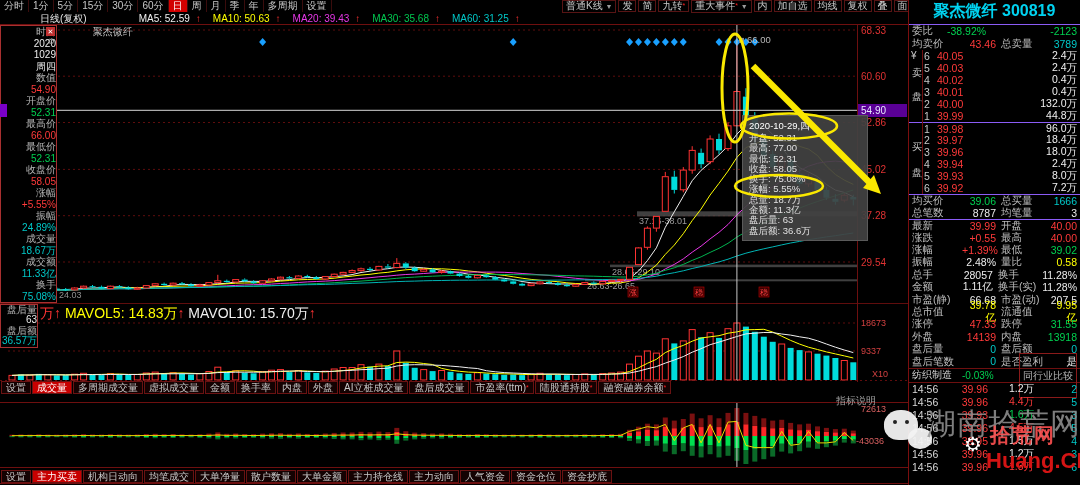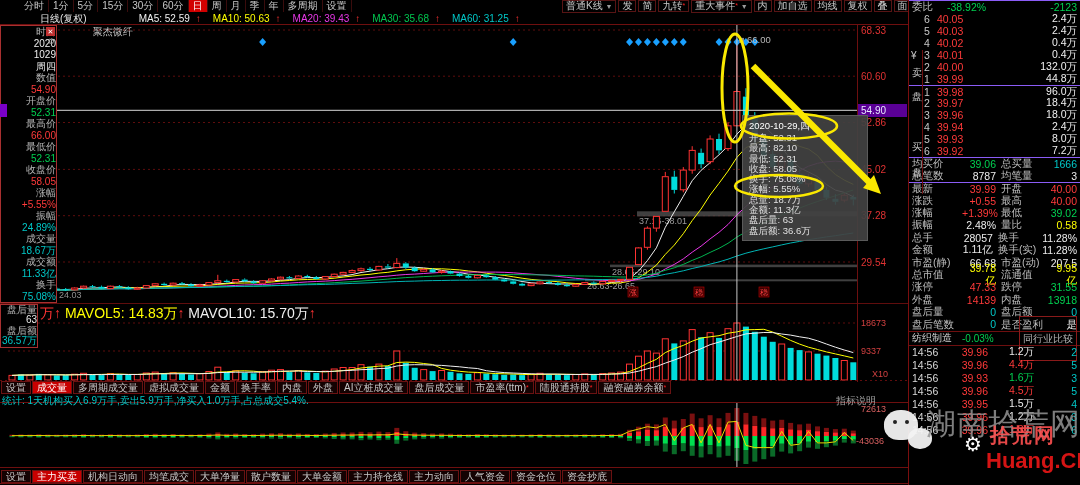--- a/index.html
+++ b/index.html
@@ -2,21 +2,21 @@
 <html><head>
 <meta charset="utf-8">
 <style>
   * { margin:0; padding:0; box-sizing:border-box; }
   html,body { background:#000; }
   body { font-family:"Liberation Sans","DejaVu Sans",sans-serif; }
   .screen { position:relative; width:1080px; height:485px; background:#000; overflow:hidden; }
 
   
   .tb-row { position:absolute; left:0; display:flex; align-items:center; height:12px; font-size:10px; color:#c8c8c8; white-space:nowrap; }
-  #tb1 { top:0;padding-left:20px; }
+  #tb1 { top:0; }
   #tb1 .pbtn { padding:0 4px; border-right:1px solid #3a0c0c; cursor:pointer; line-height:12px; }
   #tb1 .pbtn.active { background:#d20000; color:#fff; }
   #tb1r { top:0; left:560px; }
   #tb1r .tbtn { border:1px solid #571414; padding:0 3px; margin-left:2px; line-height:10px; position:relative; cursor:pointer; }
   #tb1r .tbtn .flag { color:#ff2020; font-size:7px; vertical-align:top; }
   #tb1r .tbtn .arr { color:#9a9a9a; font-size:7px; }
   #mahdr { top:13px; height:11px;padding-left:40px; }
   #mahdr span { margin-right:6px; }
   .up { color:#ff3232; }
 
@@ -1034,58 +1034,64 @@
       <span class="tab">金额</span>
       <span class="tab">换手率</span>
       <span class="tab">内盘</span>
       <span class="tab">外盘</span>
       <span class="tab">AI立桩成交量</span>
       <span class="tab">盘后成交量</span>
       <span class="tab">市盈率(ttm)<span class="flag">*</span></span>
       <span class="tab">陆股通持股<span class="flag">*</span></span>
       <span class="tab">融资融券余额<span class="flag">*</span></span>
     </div>
-  <div id="stats">统计: 1天机构买入6.9万手,卖出5.9万手,净买入1.0万手,占总成交5.4%.</div>
   <div id="indhelp">指标说明</div>
   <div id="tabs2" class="tabs">
       <span class="tab">设置</span>
       <span class="tab active">主力买卖</span>
       <span class="tab">机构日动向</span>
       <span class="tab">均笔成交</span>
       <span class="tab">大单净量</span>
       <span class="tab">散户数量</span>
       <span class="tab">大单金额</span>
       <span class="tab">主力持仓线</span>
       <span class="tab">主力动向</span>
       <span class="tab">人气资金</span>
       <span class="tab">资金仓位</span>
       <span class="tab">资金抄底</span>
     </div>
 
   <div id="tooltip">
     <div class="tdate">2020-10-29,四</div>
     <div id="tooltip-rows">
         <div class="trow">开盘: 52.31</div>
-        <div class="trow">最高: 82.10</div>
+        <div class="trow">最高: 77.00</div>
         <div class="trow">最低: 52.31</div>
         <div class="trow">收盘: 58.05</div>
         <div class="trow">换手: 75.08%</div>
         <div class="trow">涨幅: 5.55%</div>
         <div class="trow">总量: 18.7万</div>
         <div class="trow">金额: 11.3亿</div>
         <div class="trow">盘后量: 63</div>
         <div class="trow">盘后额: 36.6万</div>
       </div>
   </div>
 
   <div id="rp">
+      <div class="title">聚杰微纤 300819</div>
       <div class="rp-row h13 bt">
         <span class="lab">委比</span>
         <span class="c-g" style="margin-left:14px">-38.92%</span>
         <span class="c-g" style="margin-left:auto">-2123</span>
+      </div>
+      <div class="rp-row pair h13">
+        <span class="lab l1">均卖价</span>
+        <span class="v1 c-r">43.46</span>
+        <span class="lab l2">总卖量</span>
+        <span class="v2 c-c">3789</span>
       </div>
       <div class="rp-row lvl-row">
         <span class="lv">6</span>
         <span class="pr">40.05</span>
         <span class="vo">2.4万</span>
       </div>
       <div class="rp-row lvl-row">
         <span class="lv">5</span>
         <span class="pr">40.03</span>
         <span class="vo">2.4万</span>

